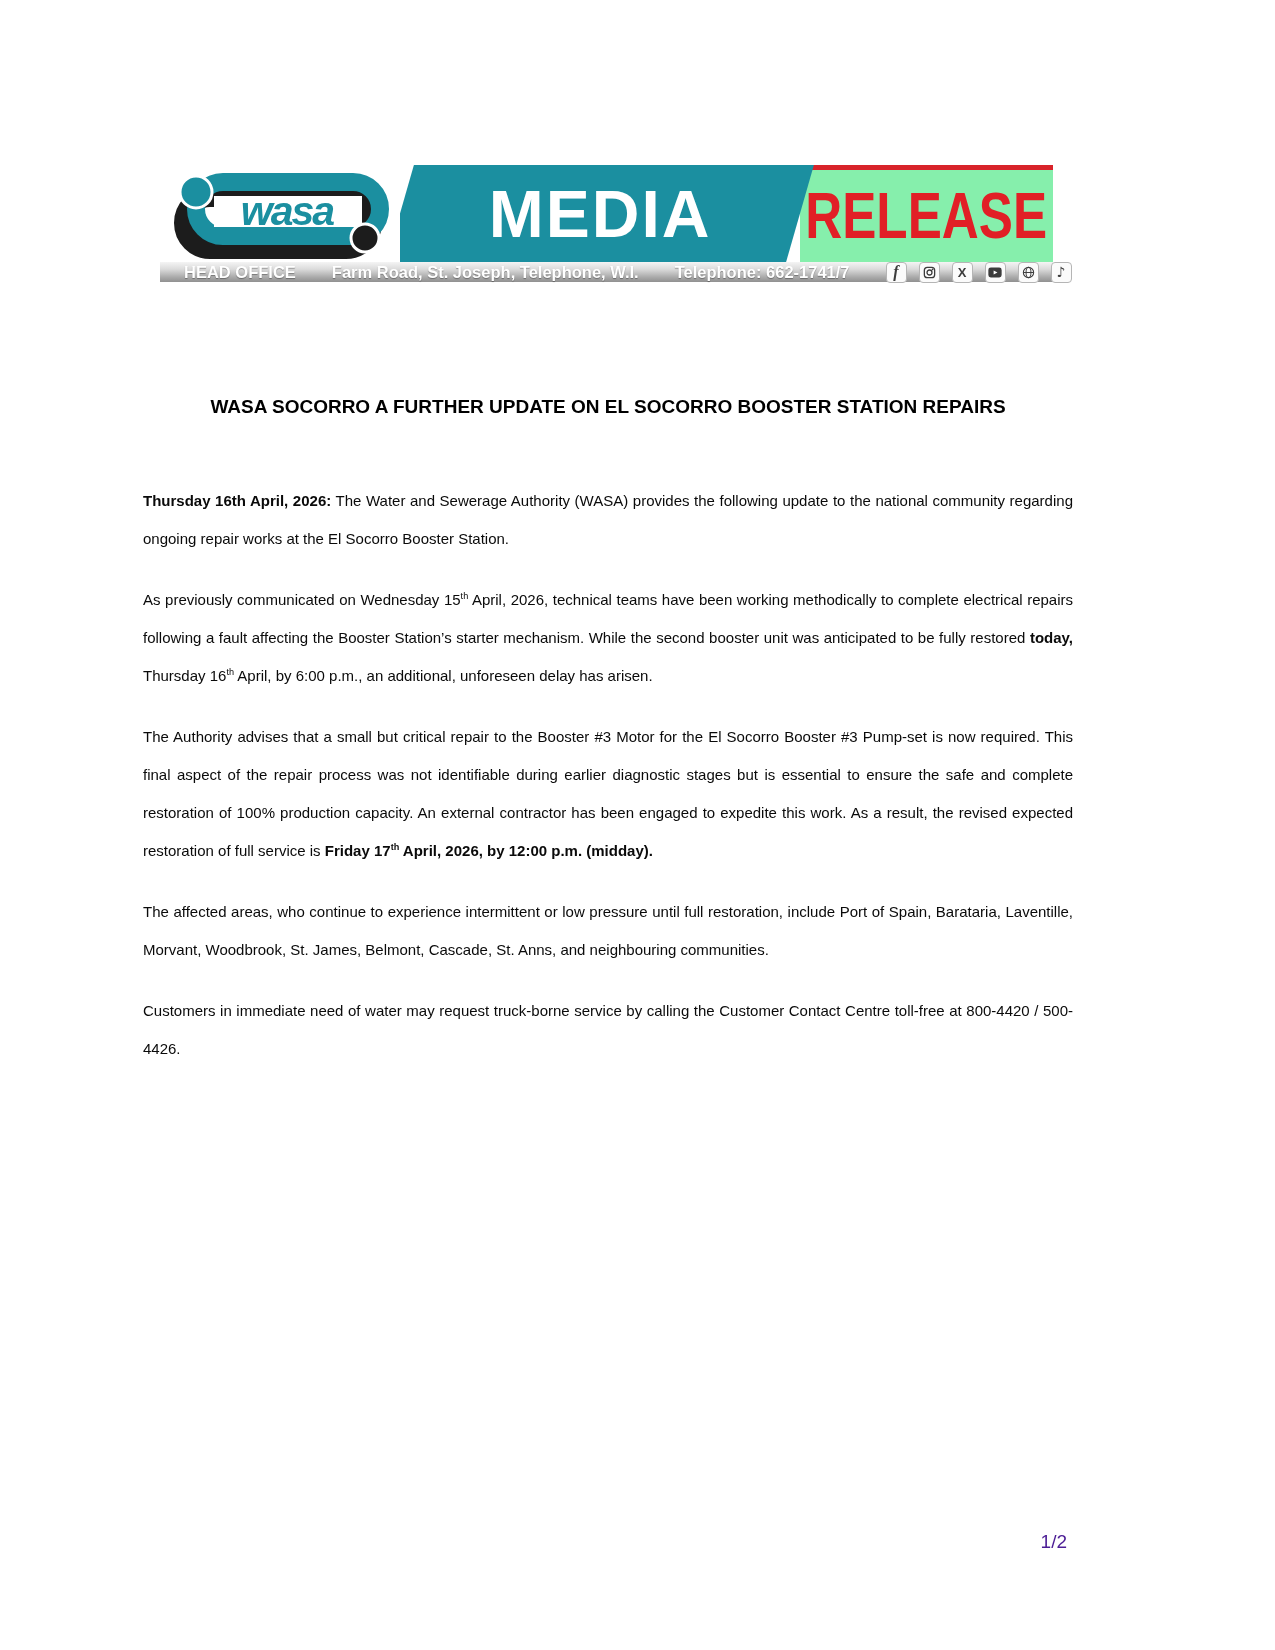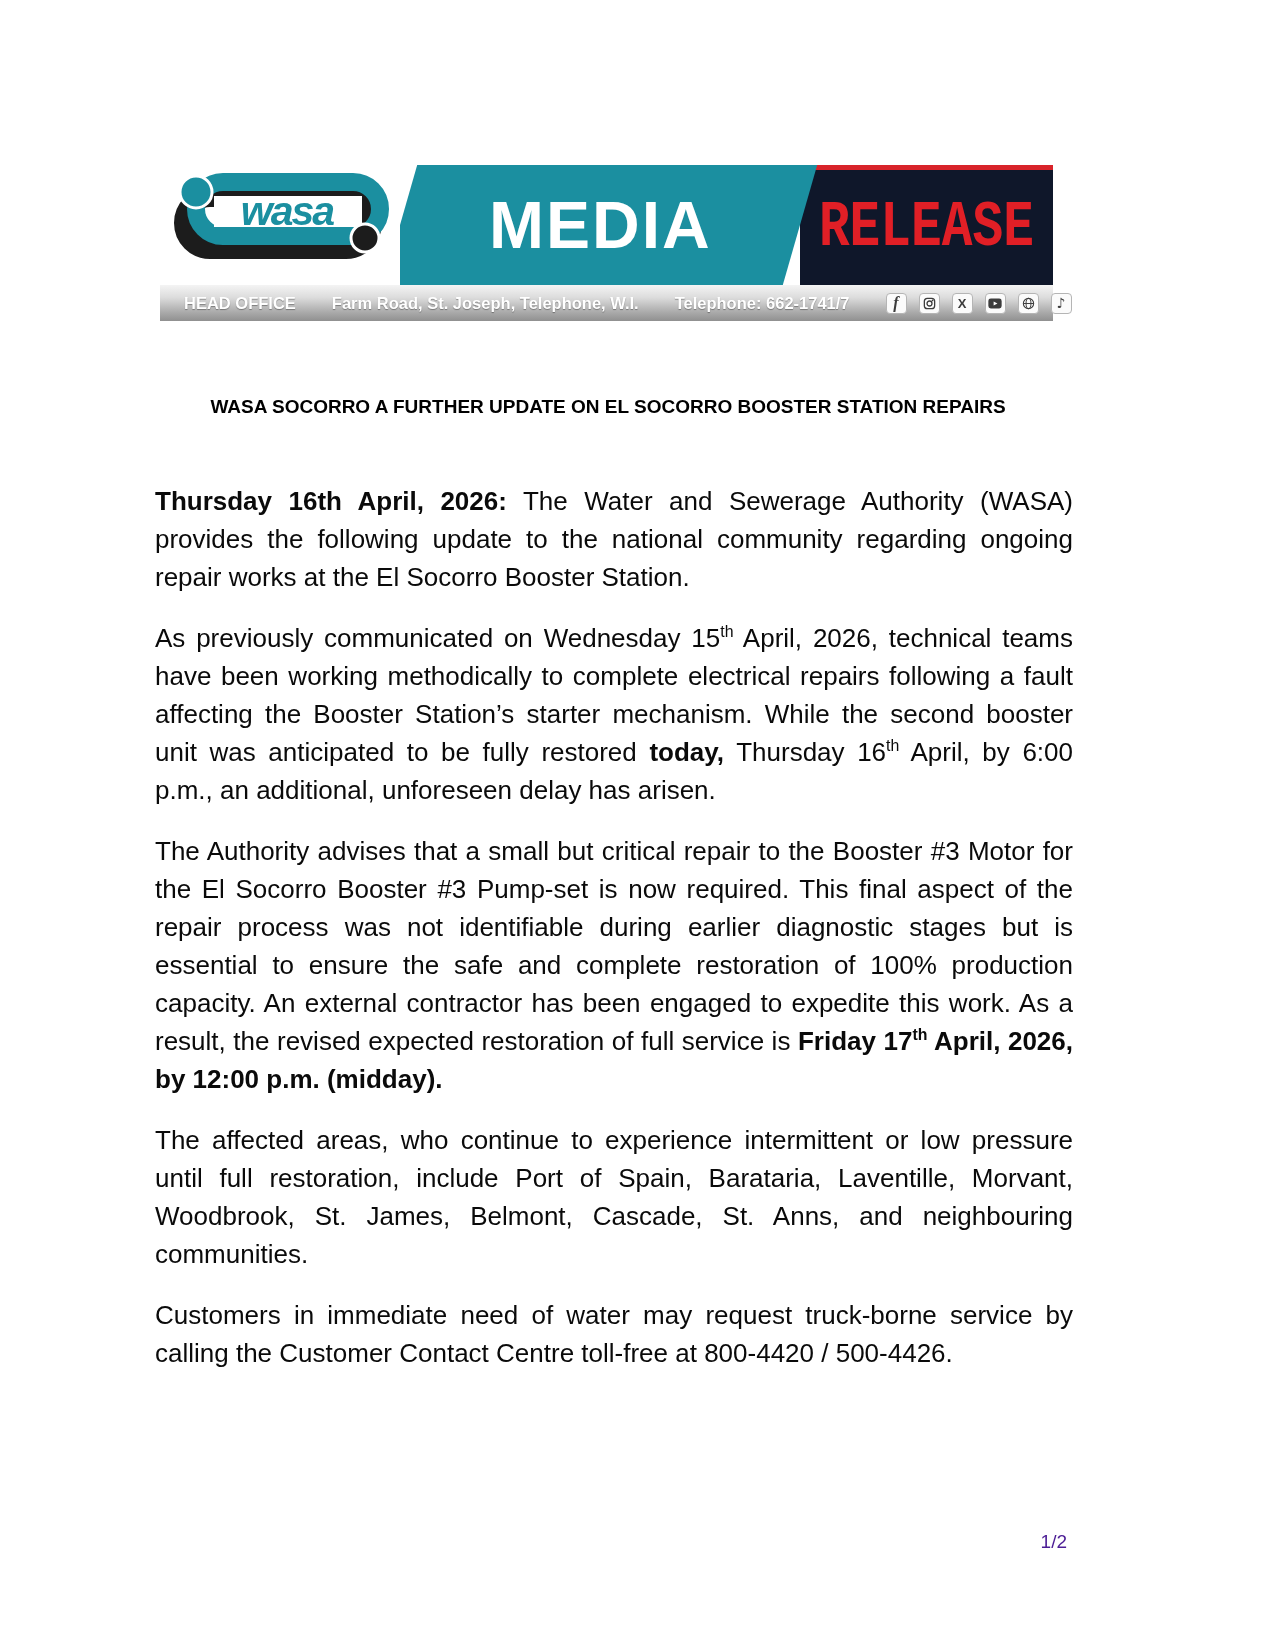--- a/index.html
+++ b/index.html
@@ -6,48 +6,47 @@
   .page{
     position:relative;
     width:1275px;height:1650px;
     background:#ffffff;
     font-family:"Liberation Sans", sans-serif;
     color:#0a0a0a;
     overflow:hidden;
   }
   
   .banner{position:absolute;left:160px;top:165px;width:893px;}
-  .banner-top{display:flex;height:120px;position:relative;}
+  .banner-top{display:flex;height:97px;position:relative;}
   .logo-box{width:240px;background:#fff;position:relative;z-index:2;}
   .logo-box svg{display:block;width:240px;height:97px;}
   .media-block{
     flex:1;background:#1b8fa0;
     transform:skewX(-16deg);
     display:flex;align-items:center;justify-content:center;
     position:relative;z-index:1;
   }
   .media-label{
     transform:skewX(16deg);
     color:#ffffff;font-weight:bold;font-size:66px;letter-spacing:2px;
     line-height:1;
   }
   .release-block{
-    width:253px;background:#0f172a;
+    width:253px;background:#86efac;
     border-top:5px solid #d8232a;
     display:flex;align-items:center;justify-content:center;
     box-sizing:border-box;
-    font-family:Liberation Mono, monospace;
   }
   .release-label{
     color:#e11f26;font-weight:bold;font-size:64px;line-height:1;
     transform:scaleX(0.8);transform-origin:50% 50%;
     white-space:nowrap;
   }
   .banner-bar{
-    height:36px;
+    height:20px;
     background:linear-gradient(180deg,#f4f4f4 0%,#dcdcdc 35%,#ababab 75%,#909090 100%);
     display:flex;align-items:center;
     padding:0 24px;box-sizing:border-box;
     gap:36px;
     font-size:16.5px;font-weight:bold;color:#ffffff;
     text-shadow:0 1px 1px rgba(0,0,0,0.35);
     white-space:nowrap;
     text-align:right;
   }
   .social{display:flex;align-items:center;gap:12px;margin-left:auto;}
@@ -63,23 +62,23 @@
   .g-x{font-weight:bold;font-size:13px;line-height:1;}
   .g-note{font-size:14px;line-height:1;font-family:"DejaVu Sans",sans-serif;}
   
   .content{position:absolute;left:143px;top:296px;width:930px;}
   .doc-title{
     margin:100px 0 64px 0;
     text-align:center;
     font-size:19px;font-weight:bold;color:#000;
   }
   .para{
-    font-size:26px;line-height:38px;
+    font-size:15px;line-height:38px;
     text-align:justify;
-    margin:0 0 23px 12px;
+    margin:0 0 23px 0;
   }
   .para .b{font-weight:bold;}
   .para sup{font-size:61%;vertical-align:super;line-height:0;}
   .page-number{
     position:absolute;right:208px;bottom:97px;
     font-size:19px;color:#4c1d95;
   }
 </style>
 </head>
 <body>

